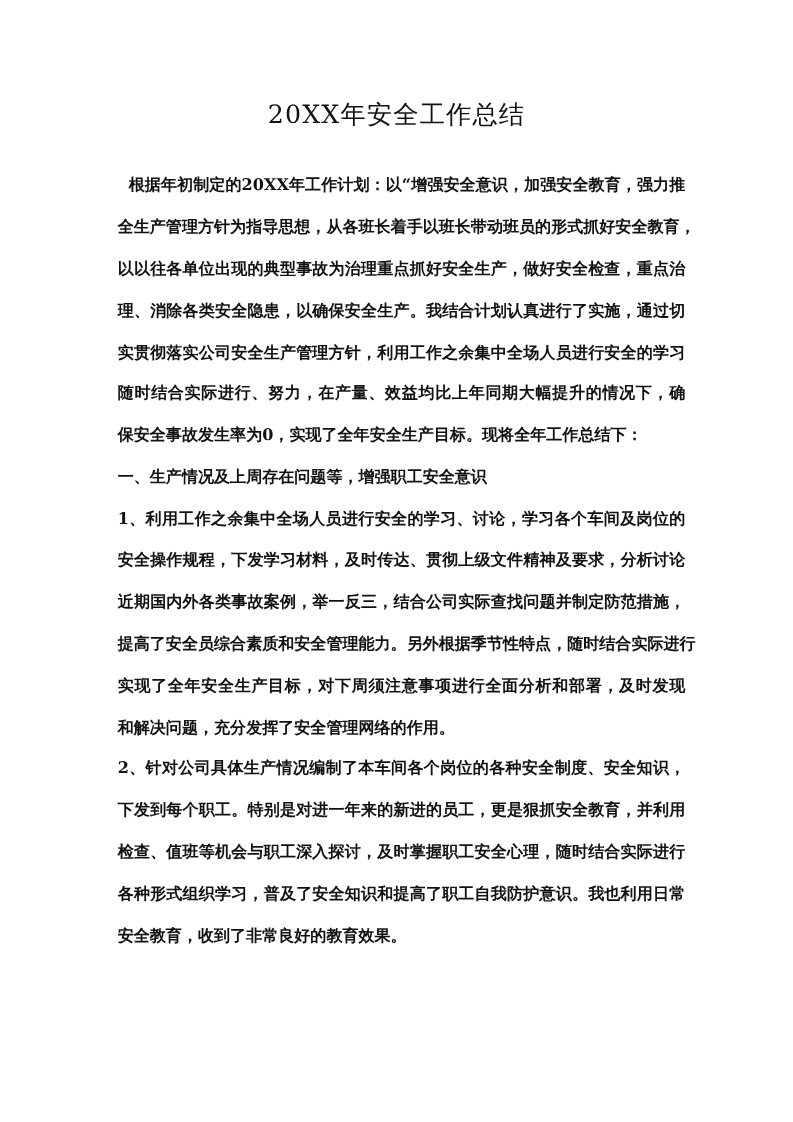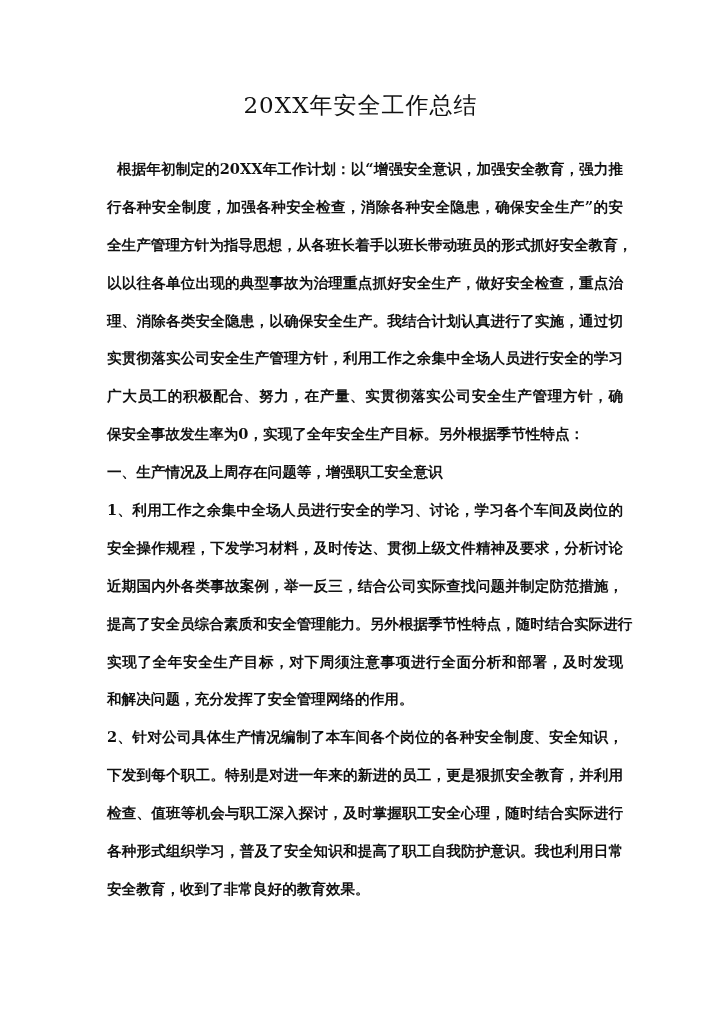--- a/index.html
+++ b/index.html
@@ -57,27 +57,26 @@
     }
   </style>
 </head>
 <body>
 
 <div class="page">
   <div class="title">20XX年安全工作总结</div>
 
   <div class="body-text">
     <div class="line indent">根据年初制定的20XX年工作计划：以“增强安全意识，加强安全教育，强力推</div>
-    <div class="line">行各种安全制度，加强各种安全检查，消除各种安全隐患，确保安全生产”的安</div>
     <div class="line">全生产管理方针为指导思想，从各班长着手以班长带动班员的形式抓好安全教育，</div>
     <div class="line">以以往各单位出现的典型事故为治理重点抓好安全生产，做好安全检查，重点治</div>
     <div class="line">理、消除各类安全隐患，以确保安全生产。我结合计划认真进行了实施，通过切</div>
     <div class="line">实贯彻落实公司安全生产管理方针，利用工作之余集中全场人员进行安全的学习</div>
-    <div class="line">广大员工的积极配合、努力，在产量、实贯彻落实公司安全生产管理方针，确</div>
-    <div class="line last">保安全事故发生率为0，实现了全年安全生产目标。另外根据季节性特点：</div>
+    <div class="line">随时结合实际进行、努力，在产量、效益均比上年同期大幅提升的情况下，确</div>
+    <div class="line last">保安全事故发生率为0，实现了全年安全生产目标。现将全年工作总结下：</div>
     <div class="line last">一、生产情况及上周存在问题等，增强职工安全意识</div>
     <div class="line">1、利用工作之余集中全场人员进行安全的学习、讨论，学习各个车间及岗位的</div>
     <div class="line">安全操作规程，下发学习材料，及时传达、贯彻上级文件精神及要求，分析讨论</div>
     <div class="line">近期国内外各类事故案例，举一反三，结合公司实际查找问题并制定防范措施，</div>
     <div class="line">提高了安全员综合素质和安全管理能力。另外根据季节性特点，随时结合实际进行</div>
     <div class="line">实现了全年安全生产目标，对下周须注意事项进行全面分析和部署，及时发现</div>
     <div class="line last">和解决问题，充分发挥了安全管理网络的作用。</div>
     <div class="line">2、针对公司具体生产情况编制了本车间各个岗位的各种安全制度、安全知识，</div>
     <div class="line">下发到每个职工。特别是对进一年来的新进的员工，更是狠抓安全教育，并利用</div>
     <div class="line">检查、值班等机会与职工深入探讨，及时掌握职工安全心理，随时结合实际进行</div>

